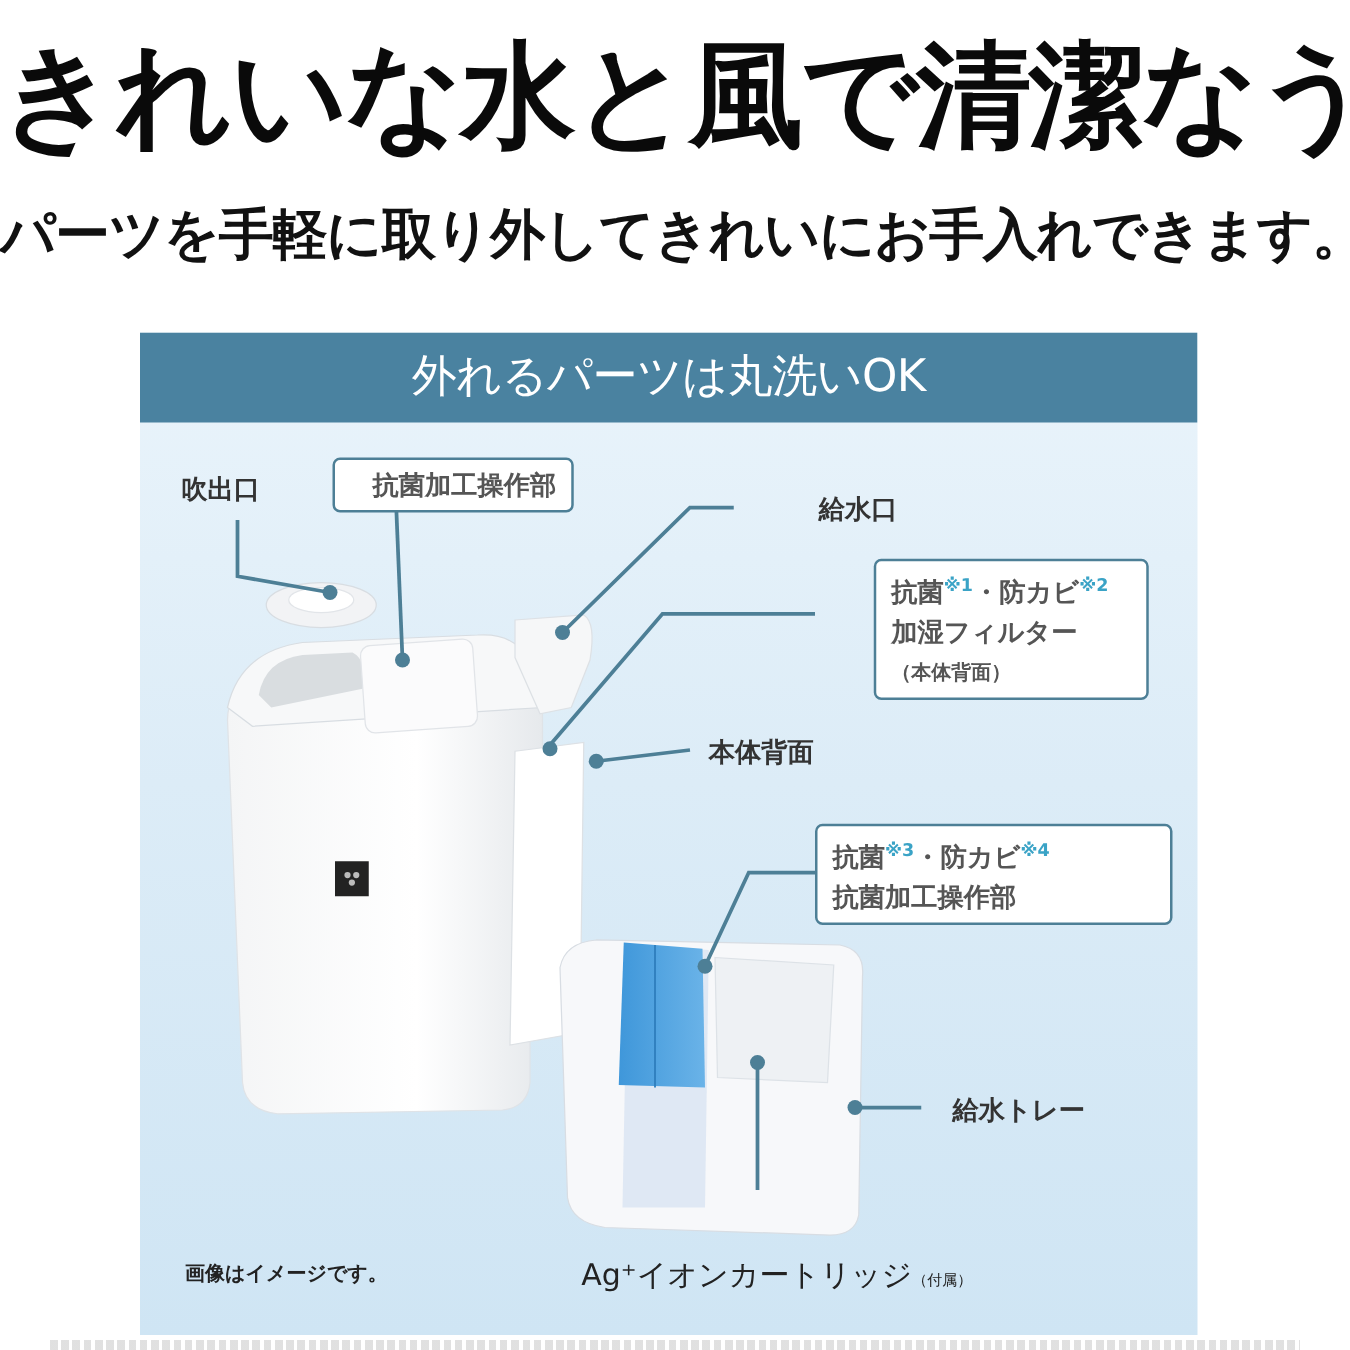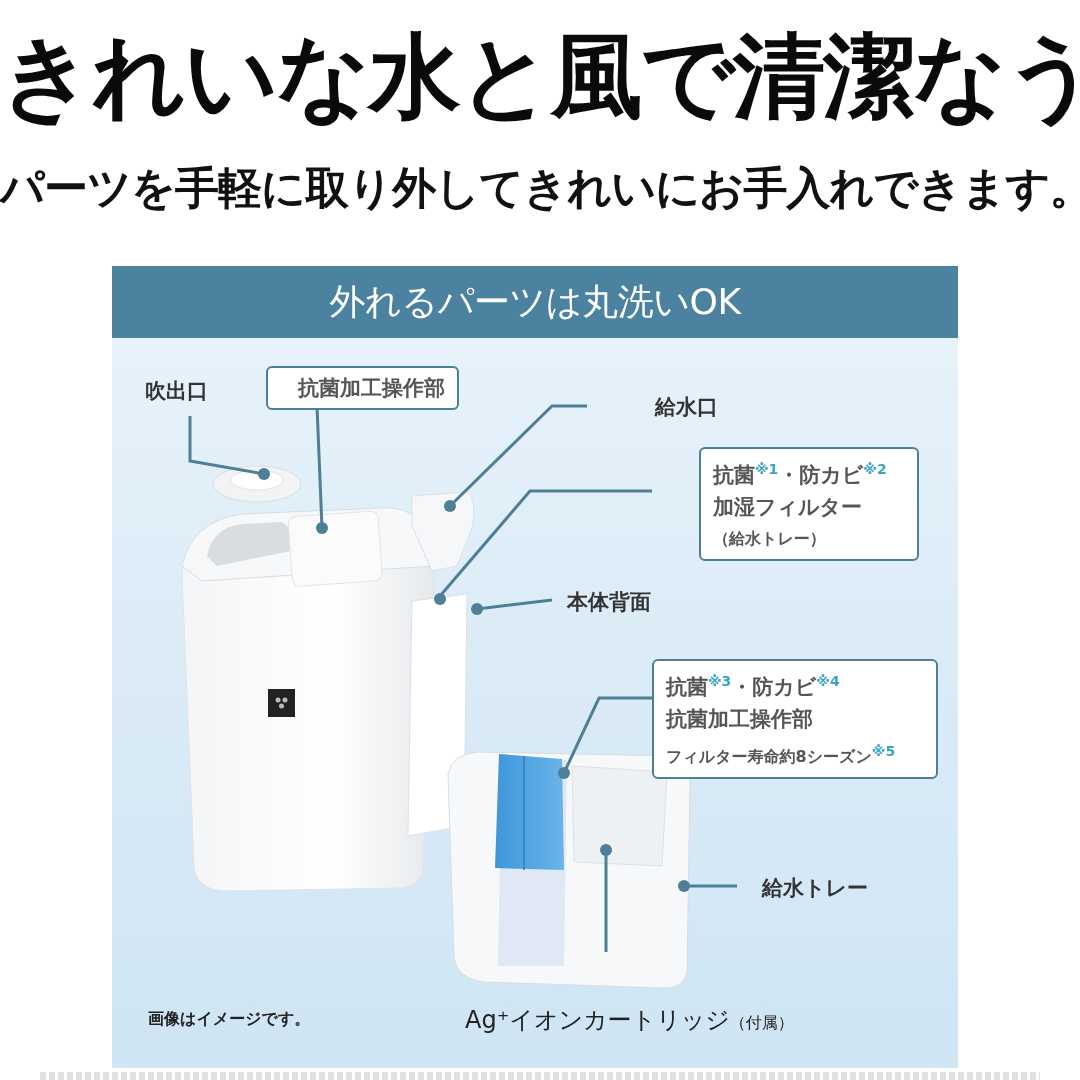--- a/index.html
+++ b/index.html
@@ -34,21 +34,21 @@
     position:absolute; font-size:21px; color:#333; font-weight:bold; white-space:nowrap;
   }
   .boxlabel {
     position:absolute; background:#fff; border:2.5px solid #4d7f96; border-radius:6px;
     padding:4px 12px; color:#555; font-size:21px; font-weight:bold; line-height:32px;
   }
   .note { color:#3aa3c6; font-size:14px; vertical-align:super; }
   .small { font-size:16px; }
   .caption-left { position:absolute; font-size:16px; font-weight:bold; color:#222; }
   .caption-bottom { position:absolute; font-size:24px; color:#222; white-space:nowrap; }
-  .caption-bottom .tiny { font-size:16px; }
+  .caption-bottom .tiny { font-size:12px; }
   svg.lines { position:absolute; left:0; top:0; }
   .footer-strip {
     position:absolute; left:40px; top:1072px; width:1000px; height:8px;
     background:repeating-linear-gradient(90deg,#bbb 0 6px,transparent 6px 9px);
     opacity:0.45;
   }
 </style>
 </head>
 <body>
 
@@ -123,33 +123,30 @@
 
   <div class="boxlabel" style="left:154px;top:100px;padding-left:30px;">抗菌加工操作部</div>
 
   <div class="label" style="left:543px;top:127px;">給水口</div>
 
   <div class="boxlabel" style="left:539px;top:181px;width:192px;margin-left:48px;">
     <div>
       <span>抗菌</span><span class="note">※1</span><span>・防カビ</span><span class="note">※2</span>
     </div>
     <div>加湿フィルター</div>
-    <div class="small">（給水トレー）</div>
+    <div class="small">（本体背面）</div>
   </div>
 
   <div class="label" style="left:455px;top:322px;">本体背面</div>
 
   <div class="boxlabel" style="left:540px;top:373px;width:258px;margin-top:20px;">
     <div>
       <span>抗菌</span><span class="note">※3</span><span>・防カビ</span><span class="note">※4</span>
     </div>
     <div>抗菌加工操作部</div>
-    <div class="small">
-      <span>フィルター寿命約8シーズン</span><span class="note">※5</span>
-    </div>
   </div>
 
   <div class="label" style="left:650px;top:608px;font-family:Liberation Serif, serif;">給水トレー</div>
 
   <div class="caption-left" style="left:36px;top:743px;">画像はイメージです。</div>
 
   <div class="caption-bottom" style="left:353px;top:738px;">
     <span>Ag⁺イオンカートリッジ</span><span class="tiny">（付属）</span>
   </div>
 </div>

